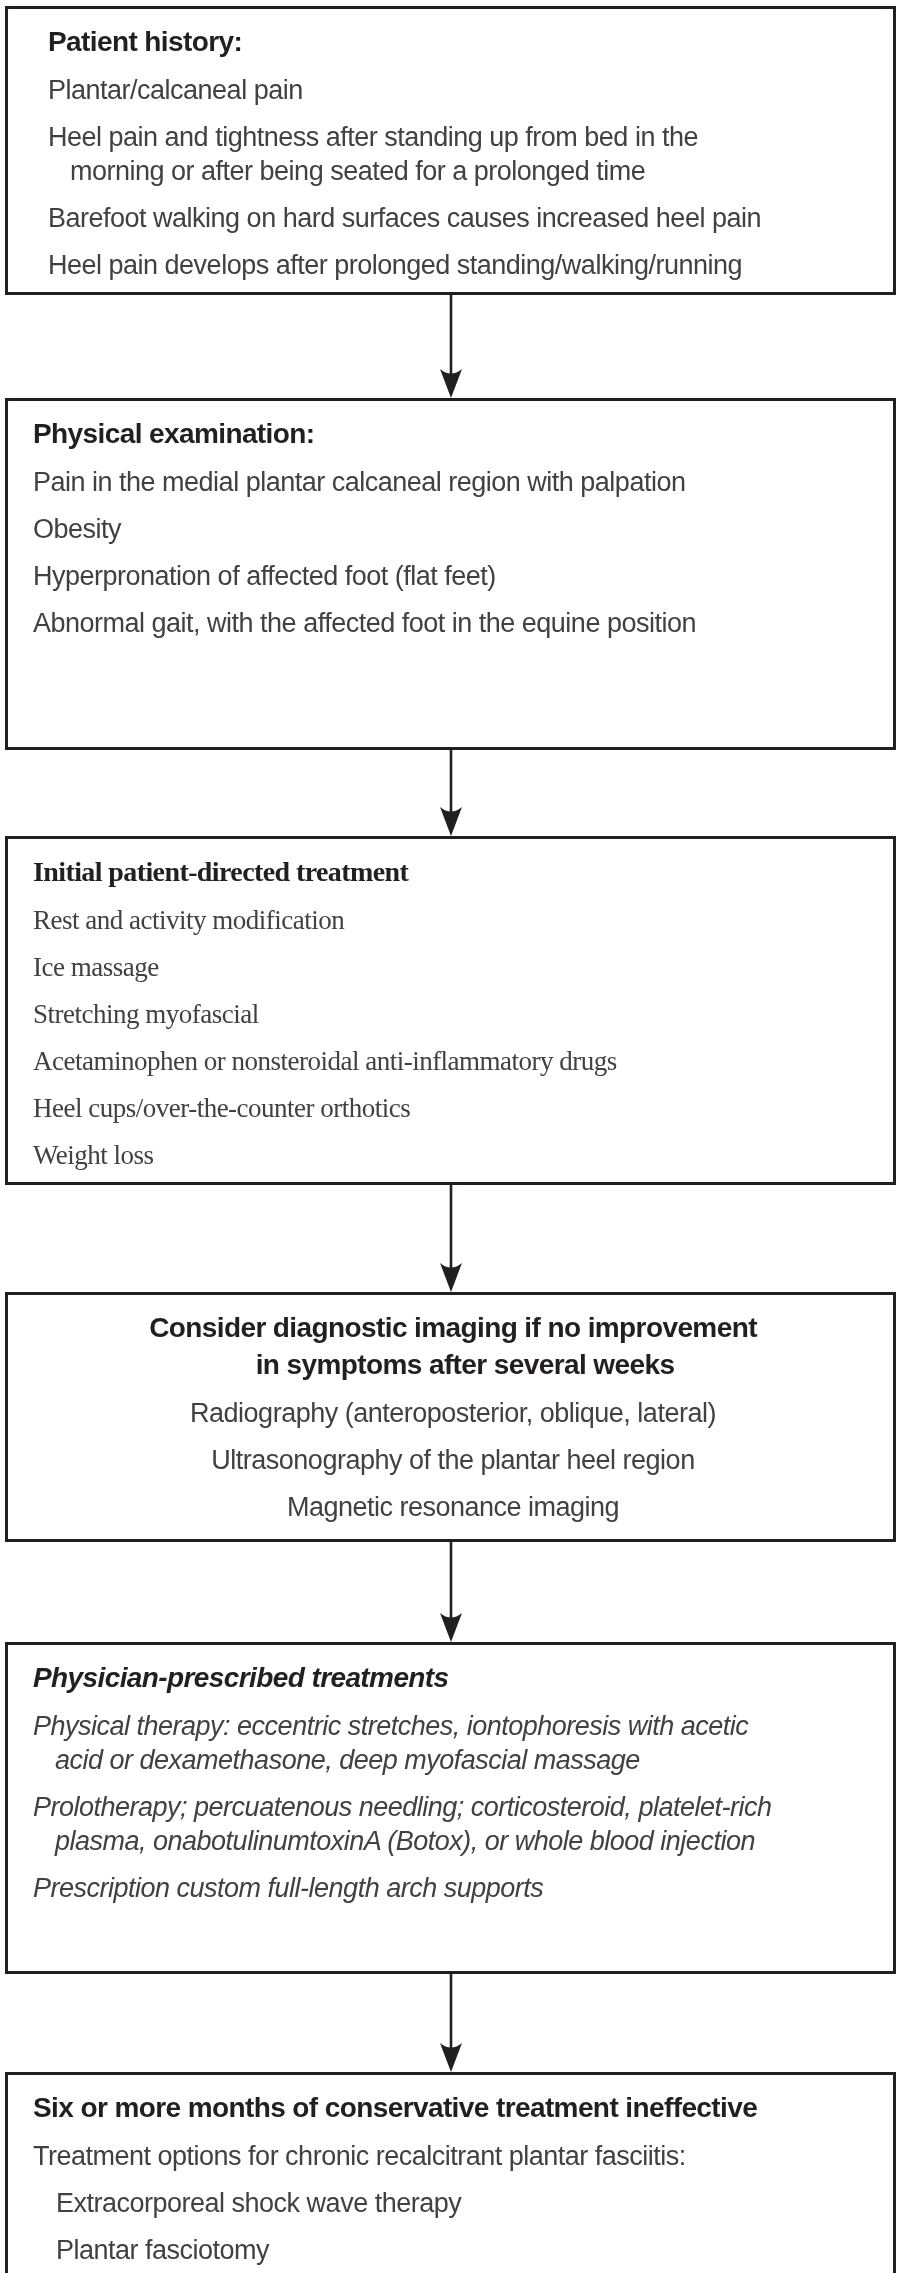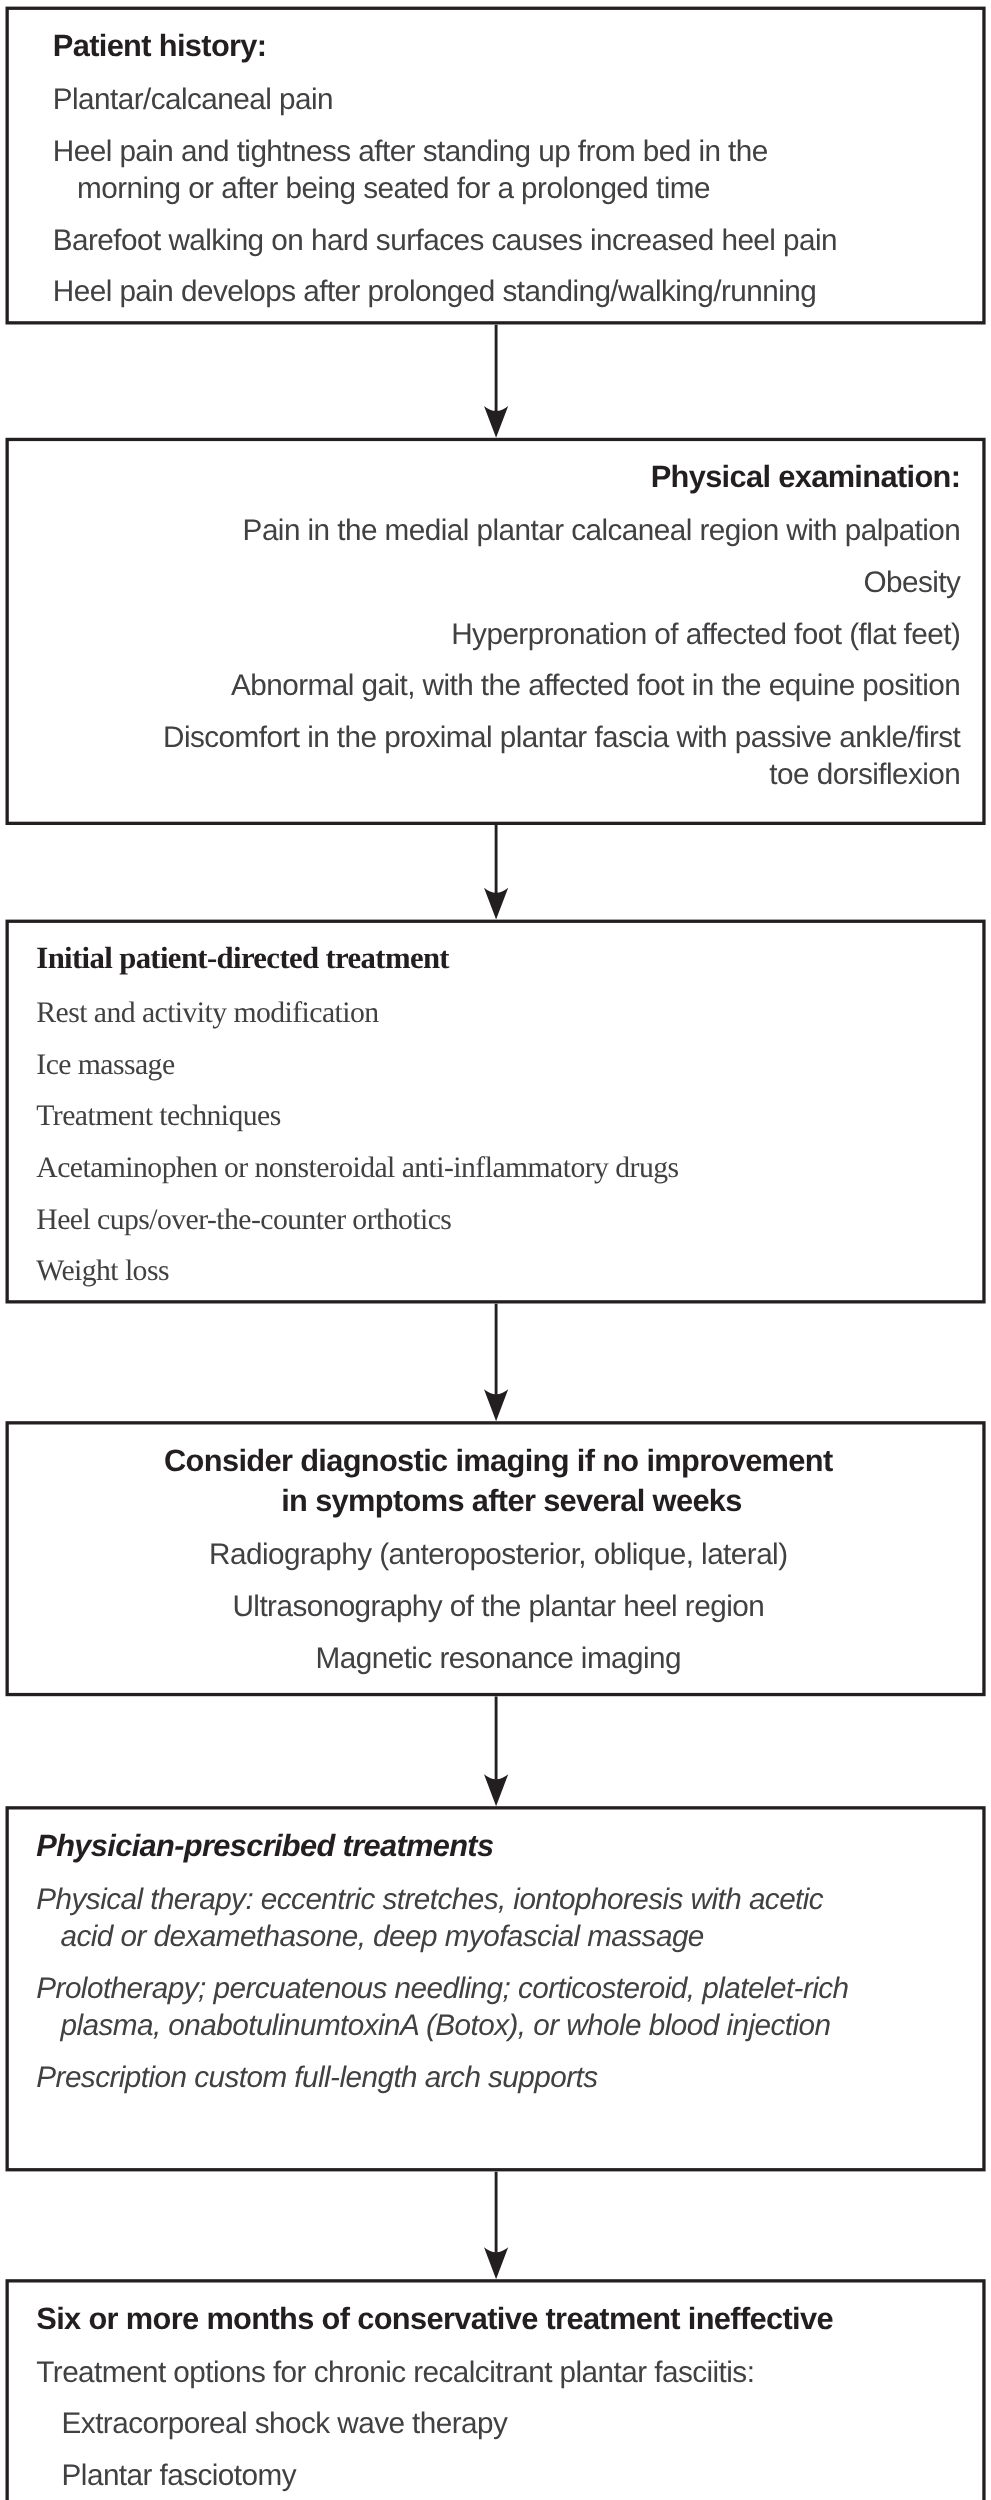--- a/index.html
+++ b/index.html
@@ -71,40 +71,38 @@
 morning or after being seated for a prolonged time</div>
       <div class="item">Barefoot walking on hard surfaces causes increased heel pain</div>
       <div class="item">Heel pain develops after prolonged standing/walking/running</div>
     </section>
     <div class="arrow-wrap" style="height: 103px;">
       <svg width="28" height="103" viewBox="0 0 28 103">
         <line x1="14" y1="0" x2="14" y2="79" stroke="#231f20" stroke-width="2.6"></line>
         <path d="M14 103 L3 74 Q14 83 25 74 Z" fill="#231f20"></path>
       </svg>
     </div>
-    <section class="box" style="min-height: 352px; text-align: right;">
+    <section class="box" style="min-height: 352px;">
       <h2 class="box-title">Physical examination:</h2>
       <div class="item">Pain in the medial plantar calcaneal region with palpation</div>
       <div class="item">Obesity</div>
       <div class="item">Hyperpronation of affected foot (flat feet)</div>
       <div class="item">Abnormal gait, with the affected foot in the equine position</div>
-      <div class="item">Discomfort in the proximal plantar fascia with passive ankle/first
-toe dorsiflexion</div>
     </section>
     <div class="arrow-wrap" style="height: 86px;">
       <svg width="28" height="86" viewBox="0 0 28 86">
         <line x1="14" y1="0" x2="14" y2="62" stroke="#231f20" stroke-width="2.6"></line>
         <path d="M14 86 L3 57 Q14 66 25 57 Z" fill="#231f20"></path>
       </svg>
     </div>
     <section class="box" style="min-height: 340px; font-family: Liberation Serif, serif;">
       <h2 class="box-title">Initial patient-directed treatment</h2>
       <div class="item">Rest and activity modification</div>
       <div class="item">Ice massage</div>
-      <div class="item">Treatment techniques</div>
+      <div class="item">Stretching myofascial</div>
       <div class="item">Acetaminophen or nonsteroidal anti-inflammatory drugs</div>
       <div class="item">Heel cups/over-the-counter orthotics</div>
       <div class="item">Weight loss</div>
     </section>
     <div class="arrow-wrap" style="height: 107px;">
       <svg width="28" height="107" viewBox="0 0 28 107">
         <line x1="14" y1="0" x2="14" y2="83" stroke="#231f20" stroke-width="2.6"></line>
         <path d="M14 107 L3 78 Q14 87 25 78 Z" fill="#231f20"></path>
       </svg>
     </div>

